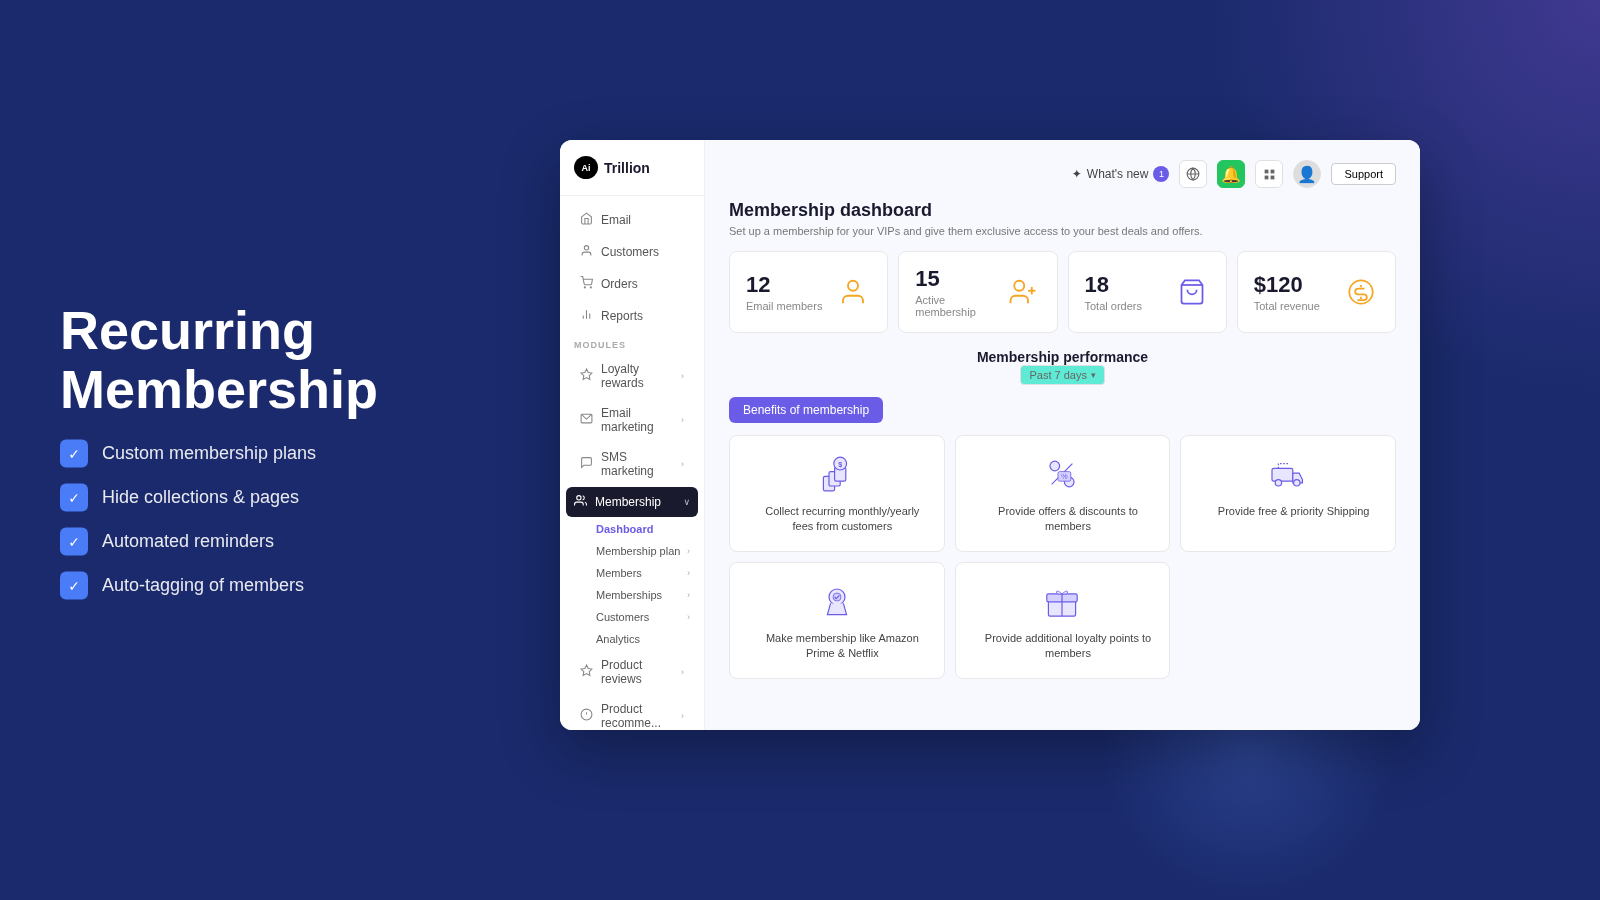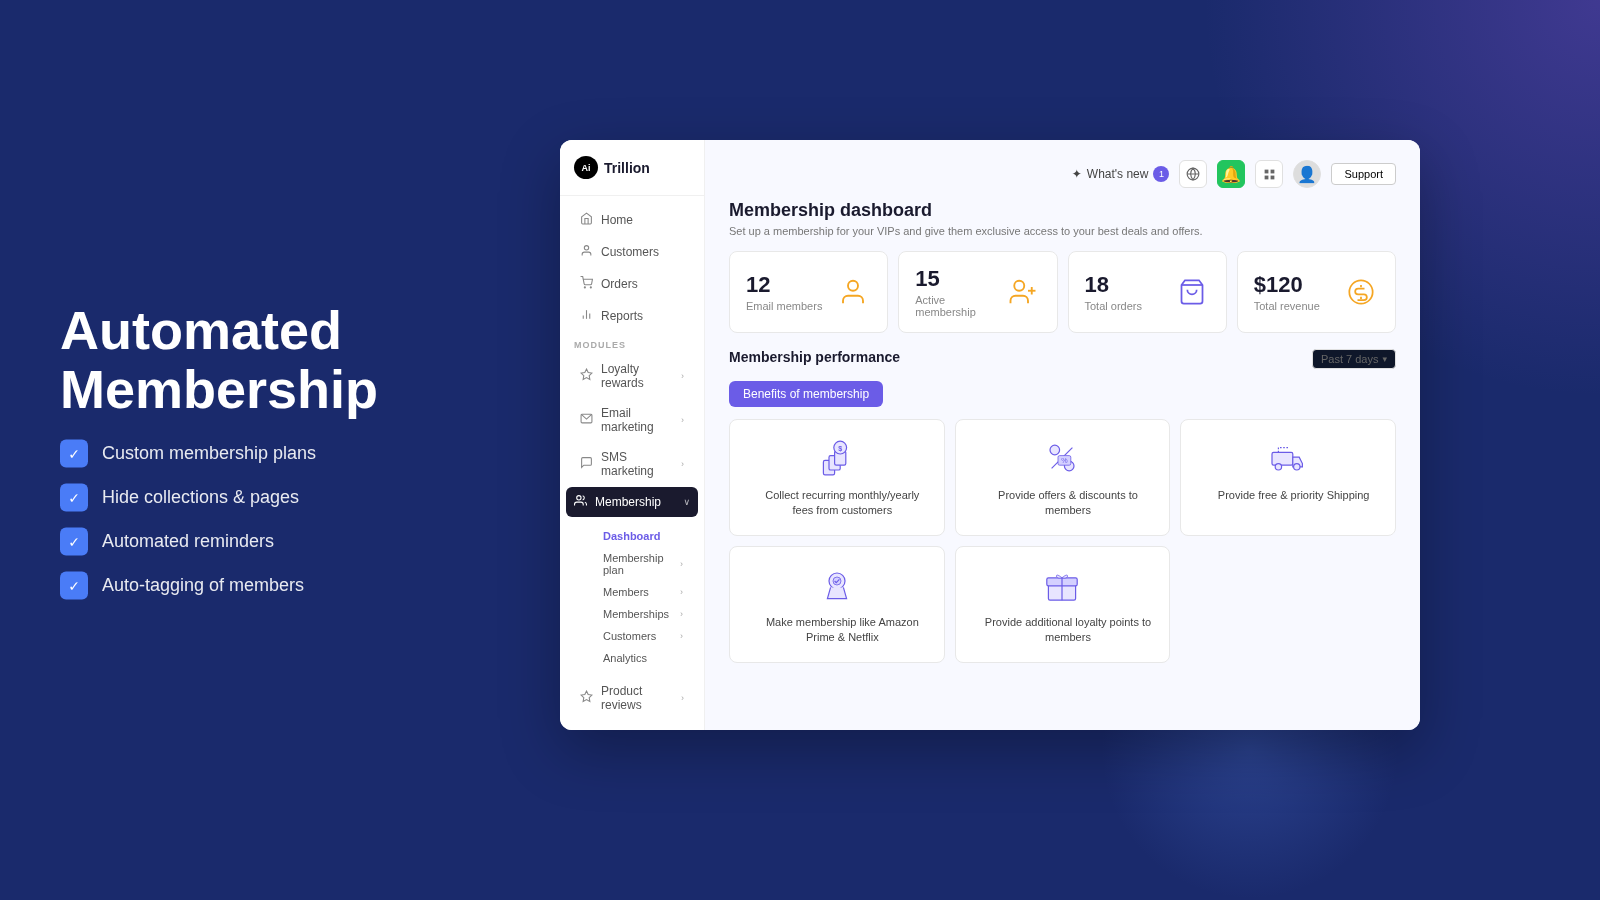--- a/index.html
+++ b/index.html
@@ -178,21 +178,21 @@
       background: #1a1a2e;
       border-radius: 6px;
       color: white;
       margin: 1px 6px;
       padding: 7px 8px;
     }
 
     .nav-membership .nav-item-left { color: white; }
 
     .sub-nav {
-      padding: 7px;
+      padding: 0;
     }
 
     .sub-nav-item {
       padding: 5px 14px 5px 36px;
       font-size: 11px;
       color: #555;
       cursor: pointer;
     }
 
     .sub-nav-item.active {
@@ -322,37 +322,39 @@
       align-items: center;
       justify-content: center;
       font-size: 20px;
     }
 
     
     .performance-section {}
 
     .performance-header {
       display: flex;
+      align-items: center;
       justify-content: space-between;
       margin-bottom: 12px;
+      flex-direction: column;
     }
 
     .performance-title {
       font-size: 14px;
       font-weight: 600;
       color: #1a1a2e;
     }
 
     .period-selector {
       font-size: 11px;
       color: #666;
       display: flex;
       align-items: center;
       gap: 4px;
-      background: #0f172a;
+      background: #5eead4;
       border: 1px solid #e0e0e0;
       border-radius: 4px;
       padding: 3px 8px;
     }
 
     
     .tabs-row {
       display: flex;
       gap: 8px;
       margin-bottom: 12px;
@@ -411,21 +413,21 @@
     }
   </style>
 </head>
 <body>
 
 <div class="bg-glow-right"></div>
 <div class="bg-glow-bottom"></div>
 
 <div class="left-panel">
   <div class="main-title">
-    <span>Automated</span><br>
+    <span>Recurring</span><br>
     <span>Membership</span>
   </div>
   <ul class="feature-list">
     <li class="feature-item">
       <div class="check-icon">✓</div>
       <span>Custom membership plans</span>
     </li>
     <li class="feature-item">
       <div class="check-icon">✓</div>
       <span>Hide collections &amp; pages</span>
@@ -451,21 +453,21 @@
       <span class="logo-text">Trillion</span>
     </div>
 
     <div class="nav-item">
       <span>
         <svg width="13" height="13" viewBox="0 0 24 24" fill="none" stroke="#888" stroke-width="2">
             <path d="M3 9l9-7 9 7v11a2 2 0 01-2 2H5a2 2 0 01-2-2z"></path>
             <polyline points="9,22 9,12 15,12 15,22"></polyline>
           </svg>
       </span>
-      <span>Home</span>
+      <span>Email</span>
     </div>
     <div class="nav-item">
       <span>
         <svg width="13" height="13" viewBox="0 0 24 24" fill="none" stroke="#888" stroke-width="2">
             <path d="M20 21v-2a4 4 0 00-4-4H8a4 4 0 00-4 4v2"></path>
             <circle cx="12" cy="7" r="4"></circle>
           </svg>
       </span>
       <span>Customers</span>
     </div>

